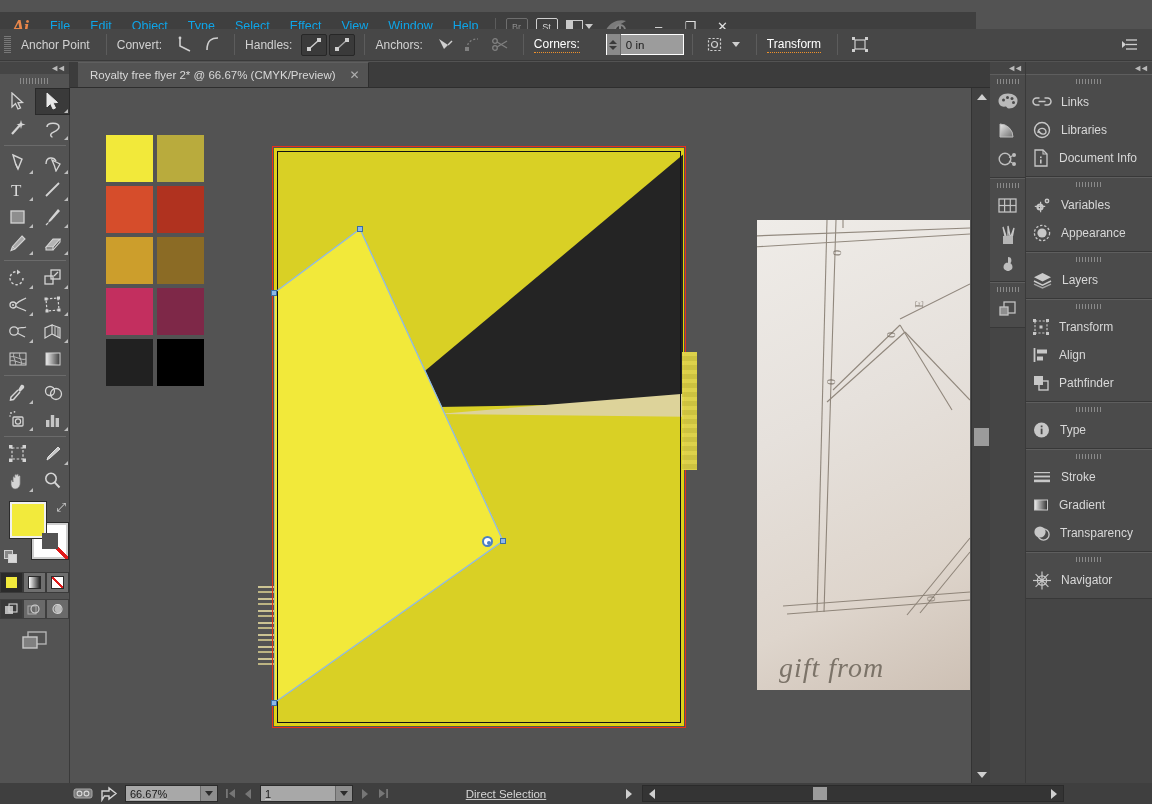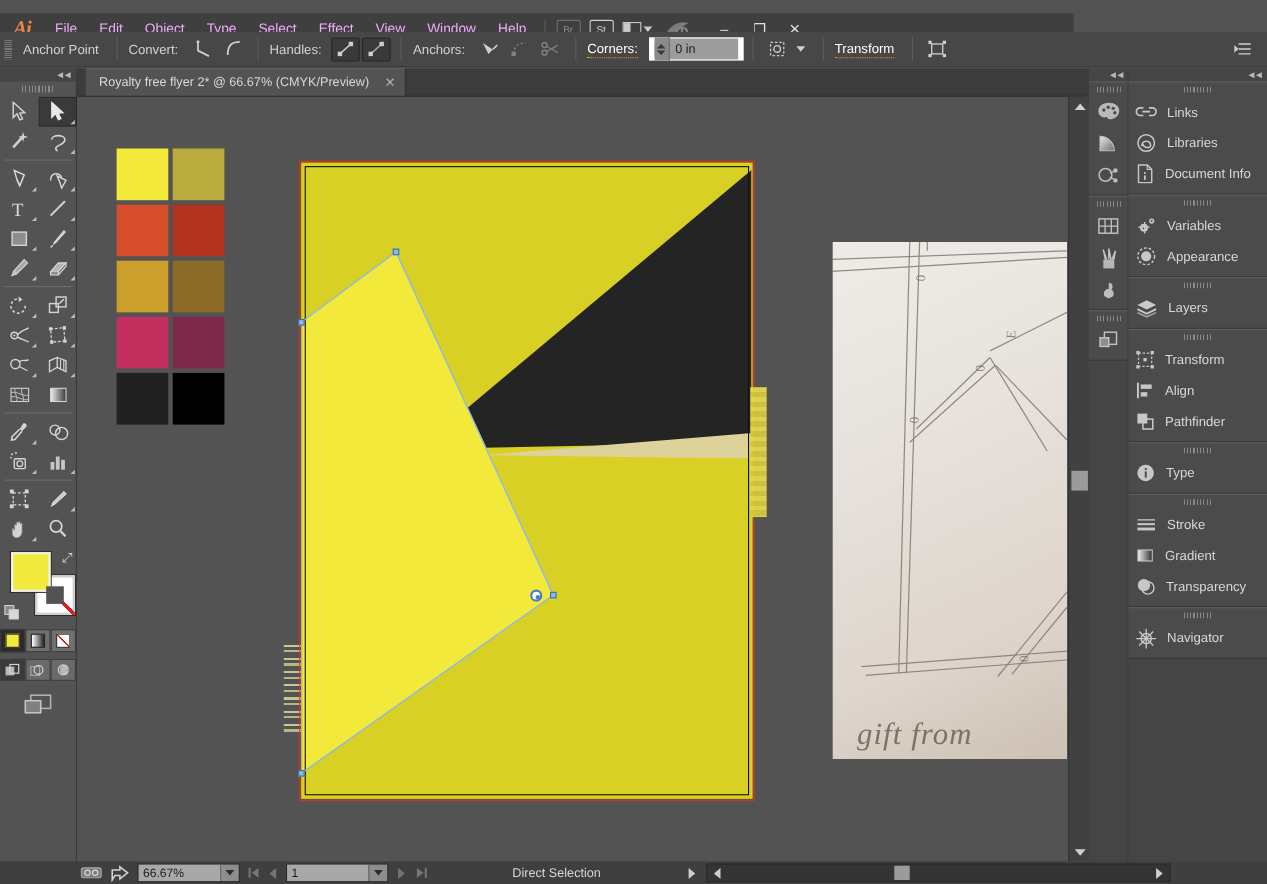--- a/index.html
+++ b/index.html
@@ -16,21 +16,21 @@
   .menubar {
     position:absolute; left:0; top:12px; width:976px; height:29px;
     background:#3f3f3f; display:flex; align-items:center;
   }
   .ai-logo {
     width:40px; height:29px; display:flex; align-items:center; justify-content:center;
     color:#e8864a; font-weight:bold; font-size:19px; font-style:italic;
     font-family:"Liberation Serif", serif; letter-spacing:-1px;
   }
   .menu-item {
-    padding:0 10px; height:29px; line-height:29px; font-size:12.5px; color:#f0abfc;
+    padding:0 10px; height:29px; line-height:29px; font-size:12.5px; color:#0ea5e9;
     cursor:default; white-space:nowrap;
   }
   .mb-sep { width:1px; height:18px; background:#5c5c5c; margin:0 6px; }
   .mb-btn {
     width:22px; height:18px; border:1px solid #6e6e6e; border-radius:2px;
     color:#8e8e8e; font-size:9px; display:flex; align-items:center; justify-content:center;
     margin:0 4px; background:#3f3f3f;
   }
   .mb-arrange {
     display:flex; align-items:center; margin:0 4px; gap:2px;
@@ -67,21 +67,21 @@
   .cb-label.orange { color:#ffffff; border-bottom:1px dotted #f0922b; padding-bottom:1px; }
   .cb-sep { width:1px; height:21px; background:#5c5c5c; margin:0 8px; }
   .cb-icon {
     width:26px; height:22px; display:flex; align-items:center; justify-content:center;
     margin:0 1px; border-radius:2px;
   }
   .cb-icon.on { background:#3a3a3a; border:1px solid #272727; }
   .cb-icon.dim { opacity:.42; }
   .cb-num {
     display:flex; align-items:center; height:21px;
-    border:5px solid #ffffff; background:#9c9c9c; margin-left:2px;
+    border:1px solid #ffffff; background:#9c9c9c; margin-left:18px;
   }
   .cb-num .spin { width:14px; height:21px; background:#8a8a8a; border-right:1px solid #6a6a6a;
     display:flex; flex-direction:column; align-items:center; justify-content:center; gap:2px;}
   .cb-num .sp-u { width:0;height:0;border-left:4px solid transparent;border-right:4px solid transparent;border-bottom:4px solid #3a3a3a;}
   .cb-num .sp-d { width:0;height:0;border-left:4px solid transparent;border-right:4px solid transparent;border-top:4px solid #3a3a3a;}
   .cb-num input {
     width:62px; height:19px; border:0; background:#9c9c9c; color:#1b1b1b;
     font-size:11.5px; font-family:"Liberation Sans",sans-serif; padding-left:5px; outline:none;
   }
   .cb-right { margin-left:auto; padding-right:8px; display:flex; align-items:center; }
@@ -249,21 +249,21 @@
     background:#4b4b4b; padding-bottom:4px; }
   .rp-grip { height:13px; display:flex; align-items:center; justify-content:center; }
   .rp-grip i { display:block; width:26px; height:5px;
     background:repeating-linear-gradient(to right,#8a8a8a 0 1px,transparent 1px 3px); }
   .rp-item { height:28px; display:flex; align-items:center; padding-left:6px; gap:9px; }
   .rp-item span.lbl { font-size:12px; color:#d8d8d8; white-space:nowrap; }
 
   
   .statusbar {
     position:absolute; left:0; top:783px; width:1152px; height:21px;
-    background:#3f3f3f; display:flex; align-items:center;
+    background:#3f3f3f; display:flex; align-items:center;text-decoration:underline;
   }
   .sb-left { width:70px; height:21px; }
   .sb-main { display:flex; align-items:center; height:21px; }
   .sb-ic { width:26px; height:21px; display:flex; align-items:center; justify-content:center; }
   .sb-field {
     display:flex; align-items:center; height:17px; border:1px solid #2b2b2b; margin:0 3px;
   }
   .sb-field input { border:0; background:#a8a8a8; color:#1b1b1b; height:15px;
     font-size:11px; font-family:"Liberation Sans",sans-serif; padding-left:4px; outline:none; }
   .sb-drop { width:17px; height:15px; background:#8d8d8d; border-left:1px solid #6a6a6a;

